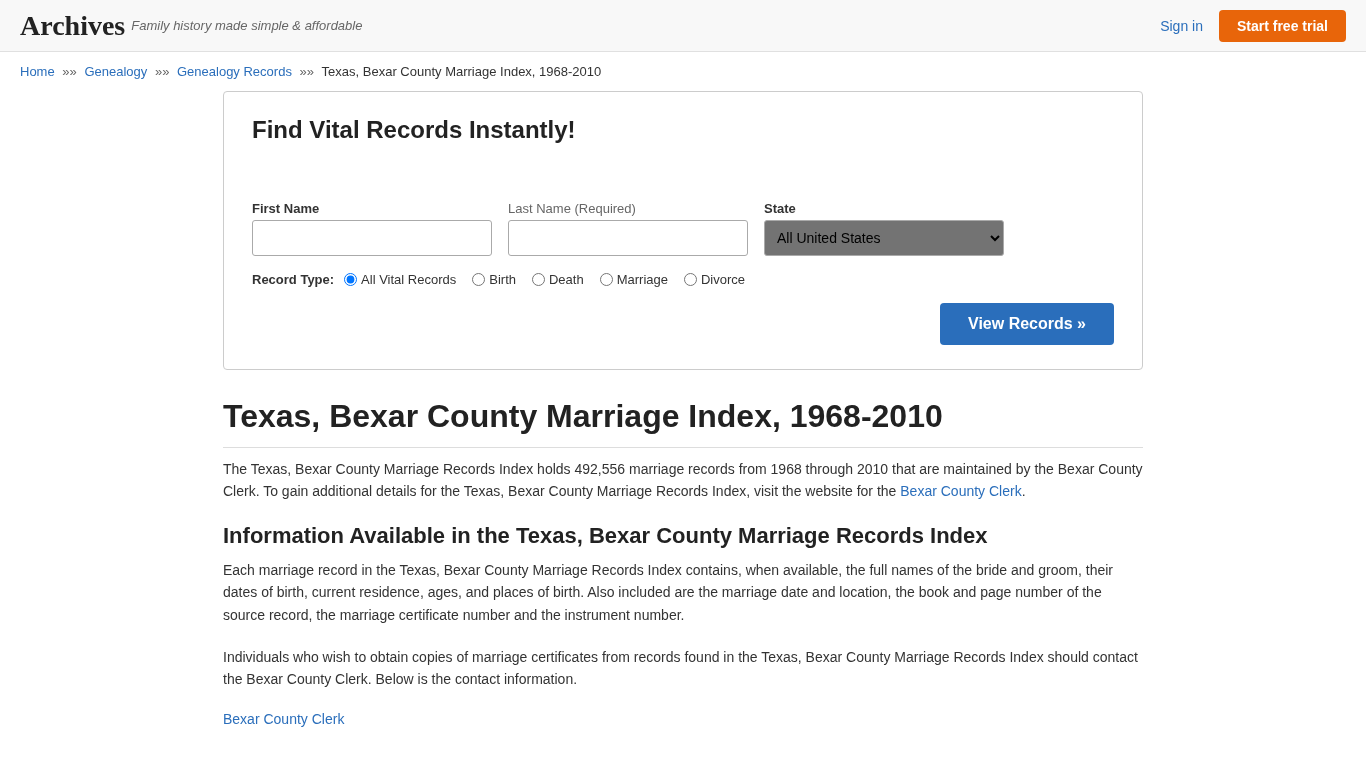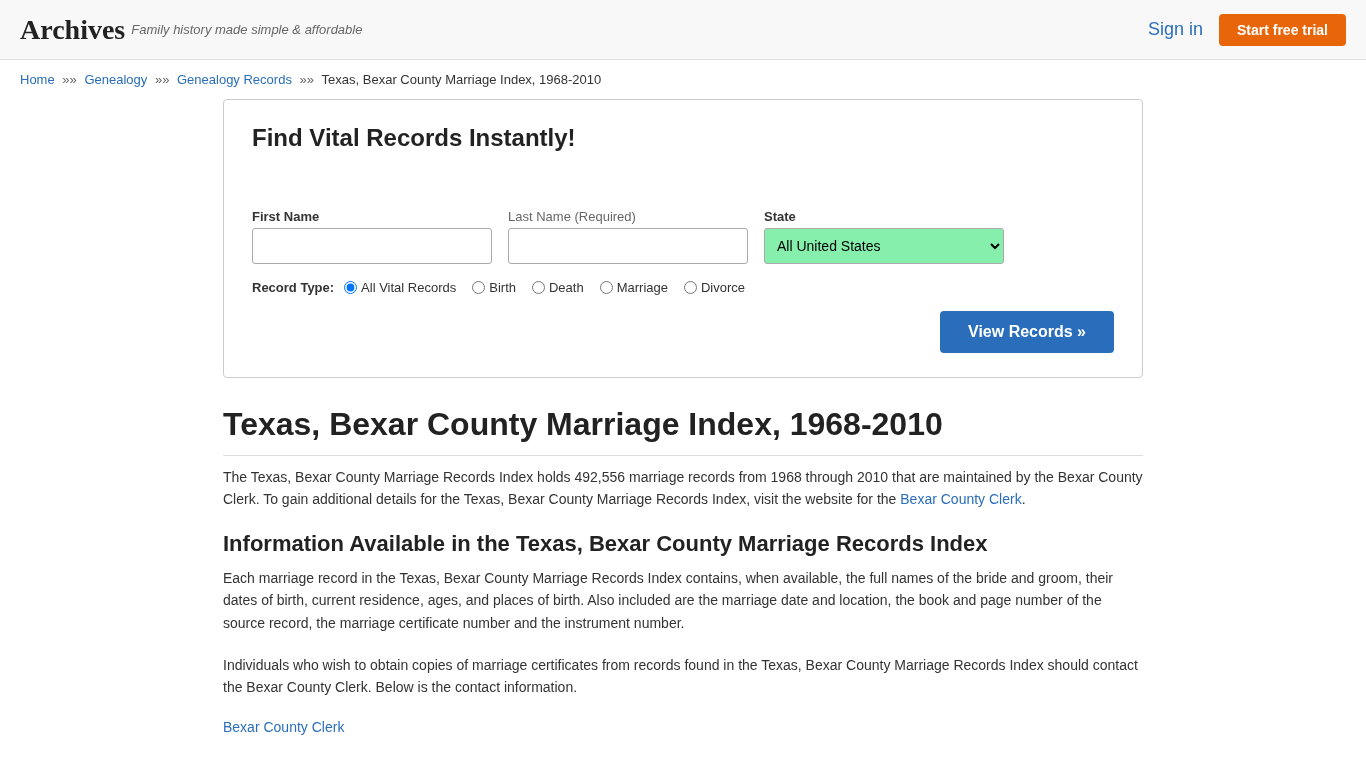--- a/index.html
+++ b/index.html
@@ -6,21 +6,21 @@
     body { font-family: Arial, Helvetica, sans-serif; font-size: 14px; color: #333; background: #fff; }
 
     
     .header {
       background: #f8f8f8;
       border-bottom: 1px solid #e0e0e0;
       padding: 10px 20px;
       display: flex;
       align-items: center;
       justify-content: space-between;
-      height: 60px;
+      height: 52px;
     }
     .header-left {
       display: flex;
       align-items: center;
       gap: 12px;
     }
     .logo {
       display: flex;
       align-items: center;
       gap: 6px;
@@ -37,21 +37,21 @@
       font-style: italic;
     }
     .header-right {
       display: flex;
       align-items: center;
       gap: 16px;
     }
     .sign-in-link {
       color: #2a6ebb;
       text-decoration: none;
-      font-size: 18px;
+      font-size: 14px;
       cursor: pointer;
     }
     .start-trial-btn {
       background: #e8650a;
       color: #fff;
       border: none;
       padding: 8px 18px;
       border-radius: 4px;
       font-size: 14px;
       font-weight: bold;
@@ -126,21 +126,21 @@
       padding: 4px 8px;
       font-size: 14px;
     }
     .field-group select {
       width: 240px;
       height: 36px;
       border: 1px solid #aaa;
       border-radius: 3px;
       padding: 4px 8px;
       font-size: 14px;
-      background: #86efac;
+      background: #737373;
     }
     .record-type-row {
       display: flex;
       align-items: center;
       gap: 0;
       margin-bottom: 16px;
       flex-wrap: wrap;
     }
     .record-type-label {
       font-weight: bold;

